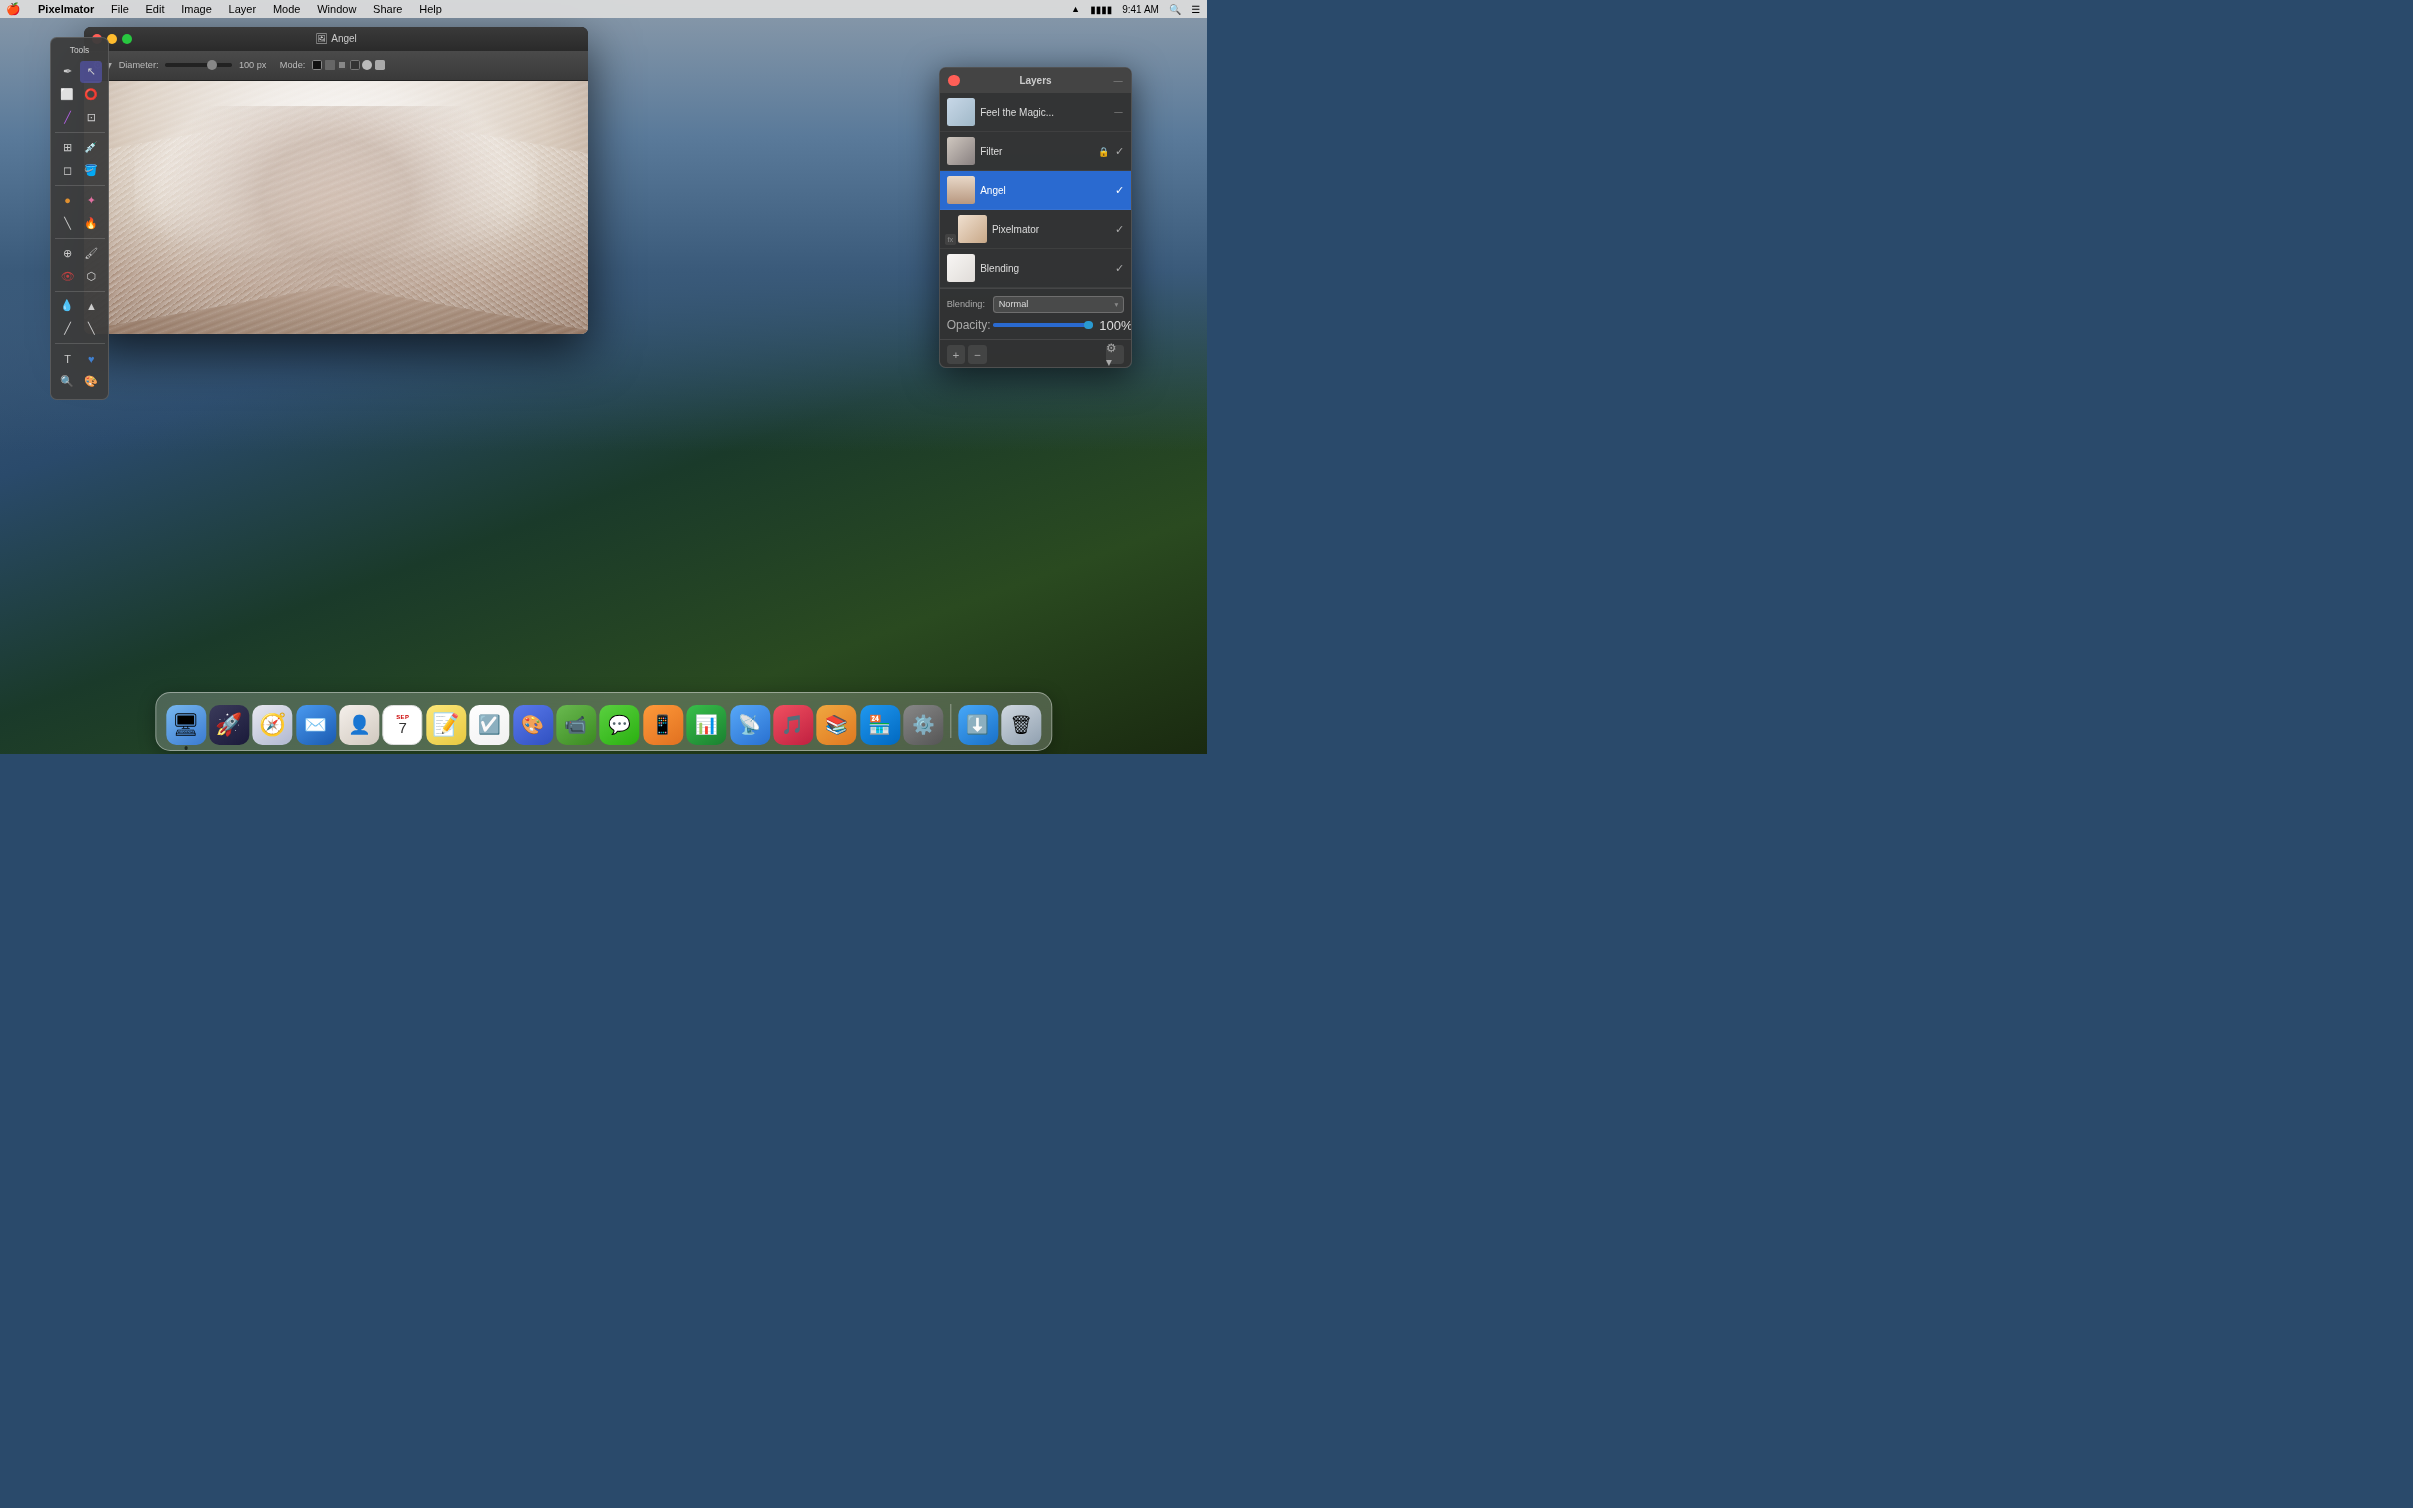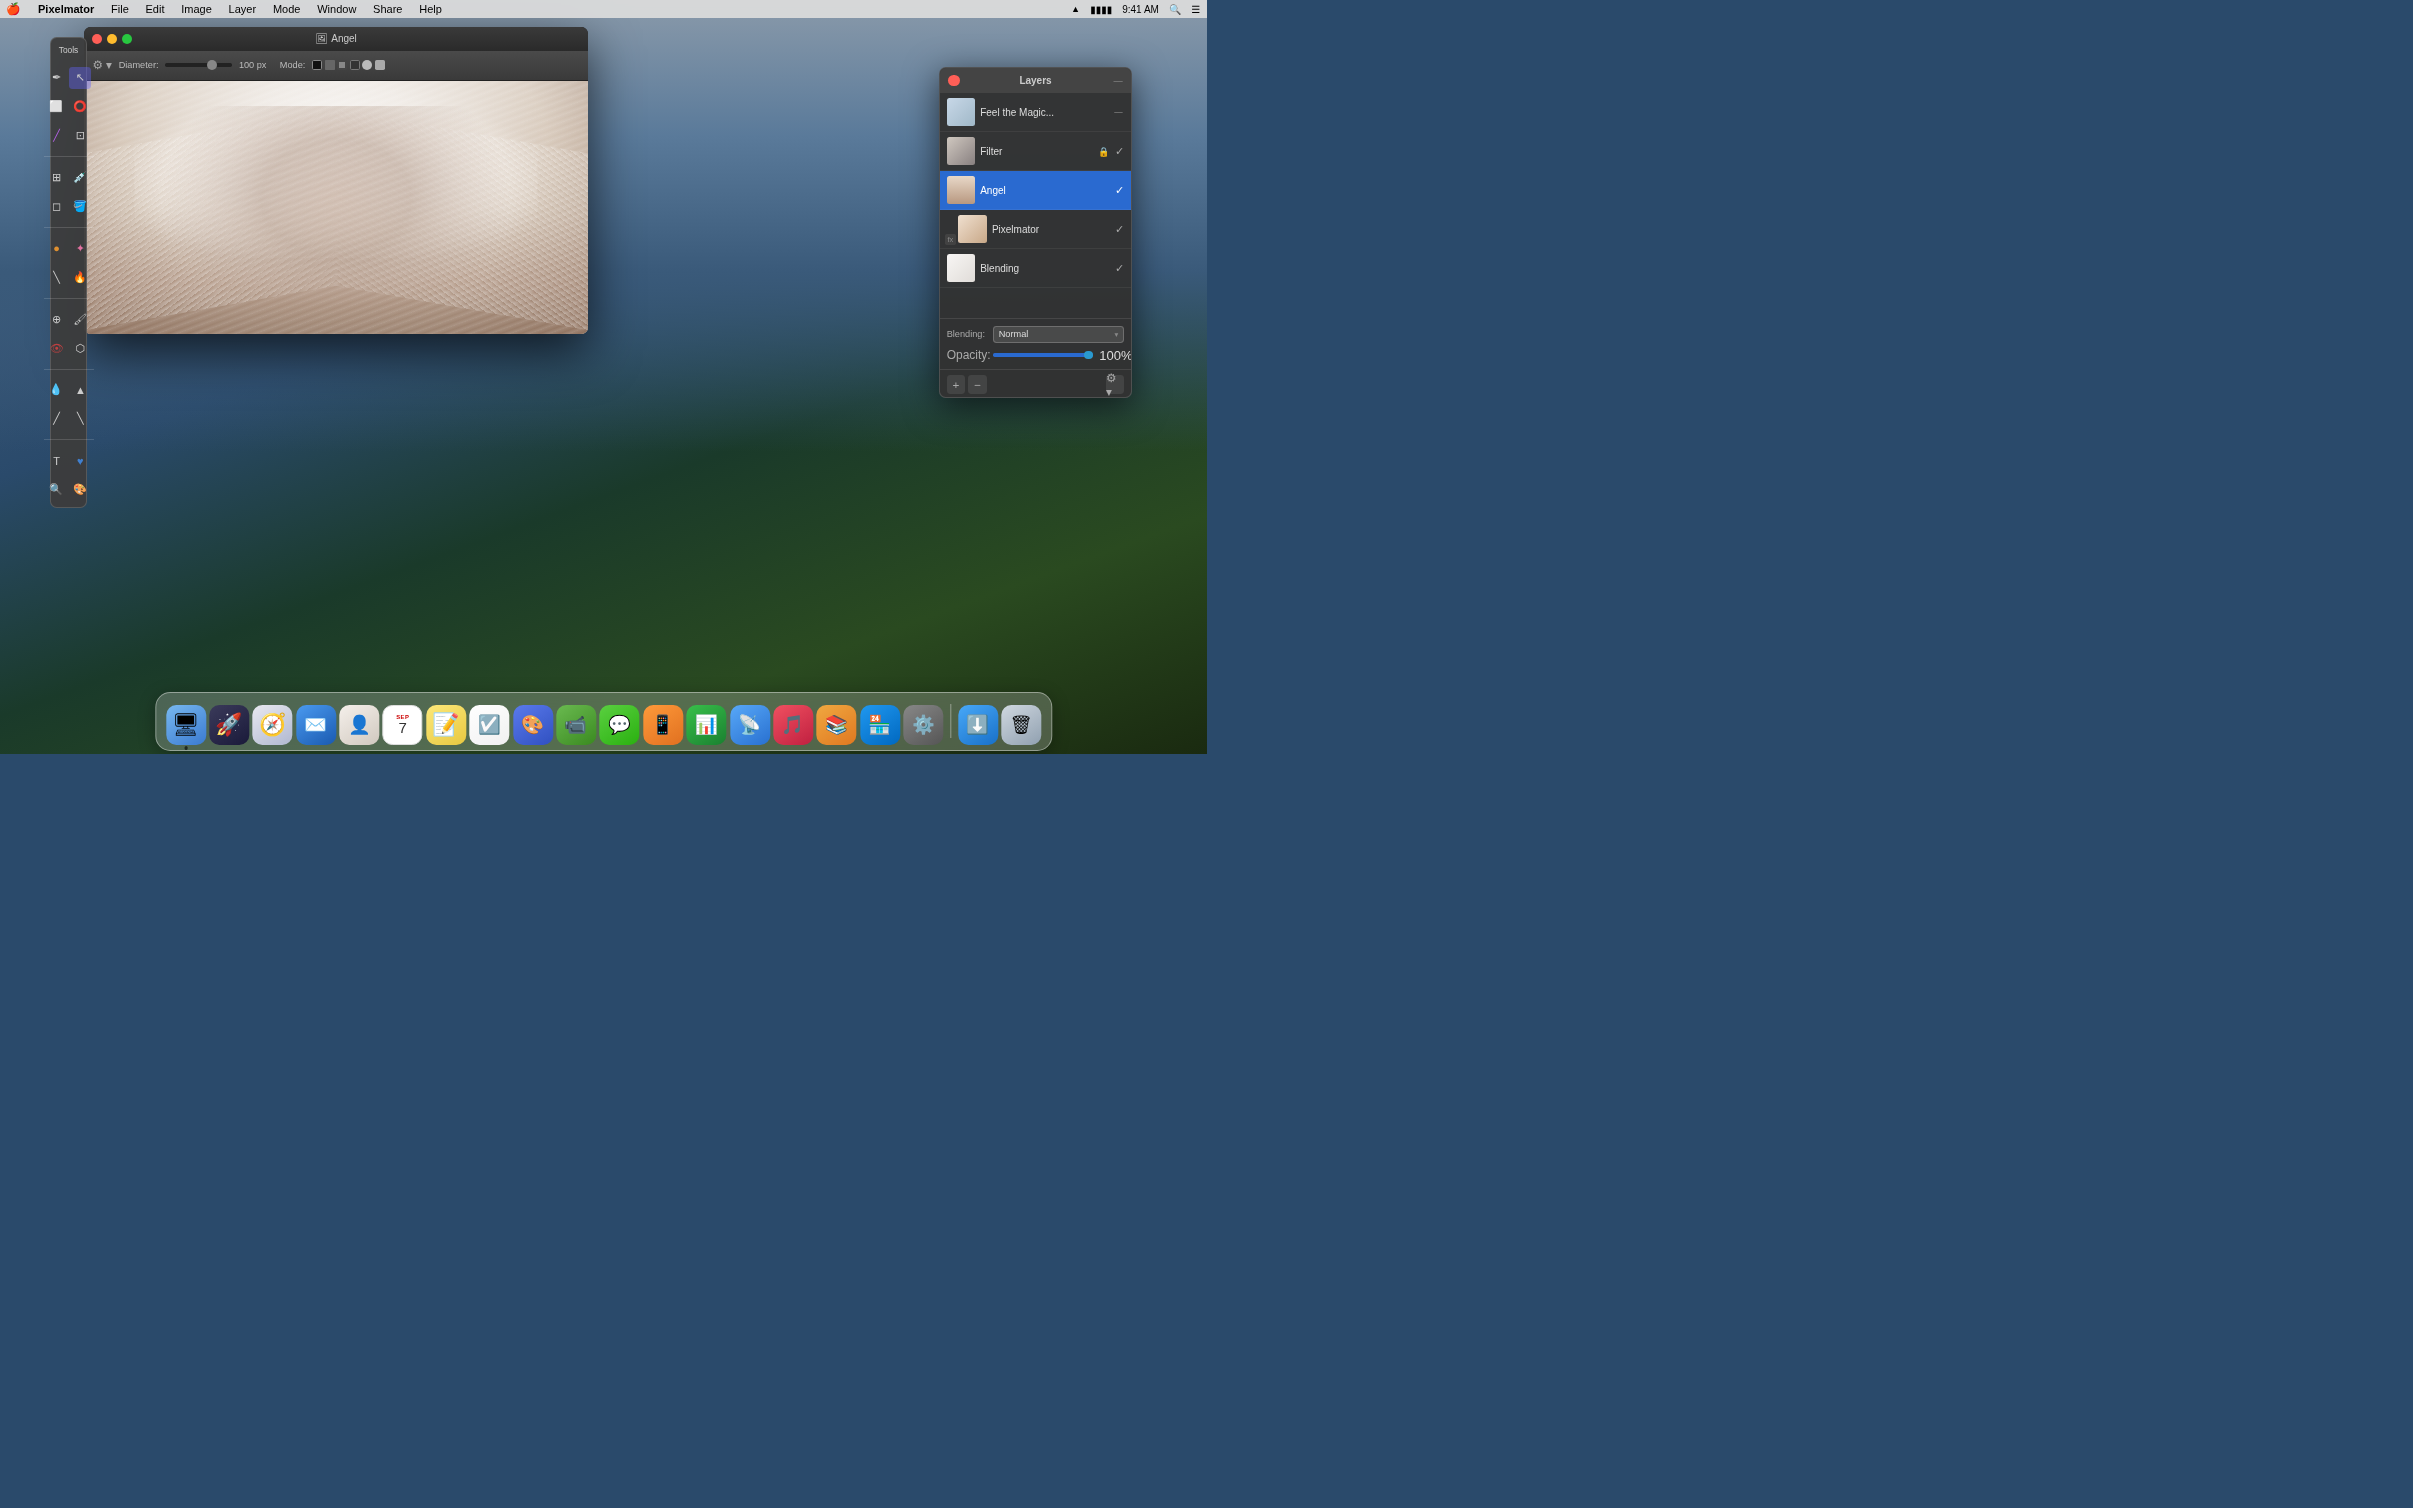--- a/index.html
+++ b/index.html
@@ -62,29 +62,29 @@
       align-items: center;
       gap: 10px;
       font-size: 10px;
     }
 
     
     .tools-panel {
       position: absolute;
       top: 37px;
       left: 50px;
-      width: 37px;
+      width: 59px;
       background: rgba(60,60,60,0.95);
       border-radius: 6.7px;
       z-index: 50;
       padding: 6.7px 3.4px;
       display: flex;
       flex-direction: column;
       align-items: center;
-      gap: 7px;
+      gap: 1px;
       border: 0.8px solid rgba(255,255,255,0.15);
     }
     .tools-title {
       color: #ccc;
       font-size: 8.4px;
       margin-bottom: 5px;
       font-weight: 500;
     }
     .tools-row {
       display: flex;
@@ -376,21 +376,20 @@
     }
     .layer-lock {
       color: #888;
       font-size: 9.2px;
     }
 
     
     .layers-bottom {
       padding: 6.7px;
       border-top: 0.8px solid rgba(255,255,255,0.1);
-      margin-top: 30px;
     }
     .blend-row {
       display: flex;
       align-items: center;
       margin-bottom: 5px;
     }
     .blend-label {
       color: #aaa;
       font-size: 9.2px;
       width: 46px;

